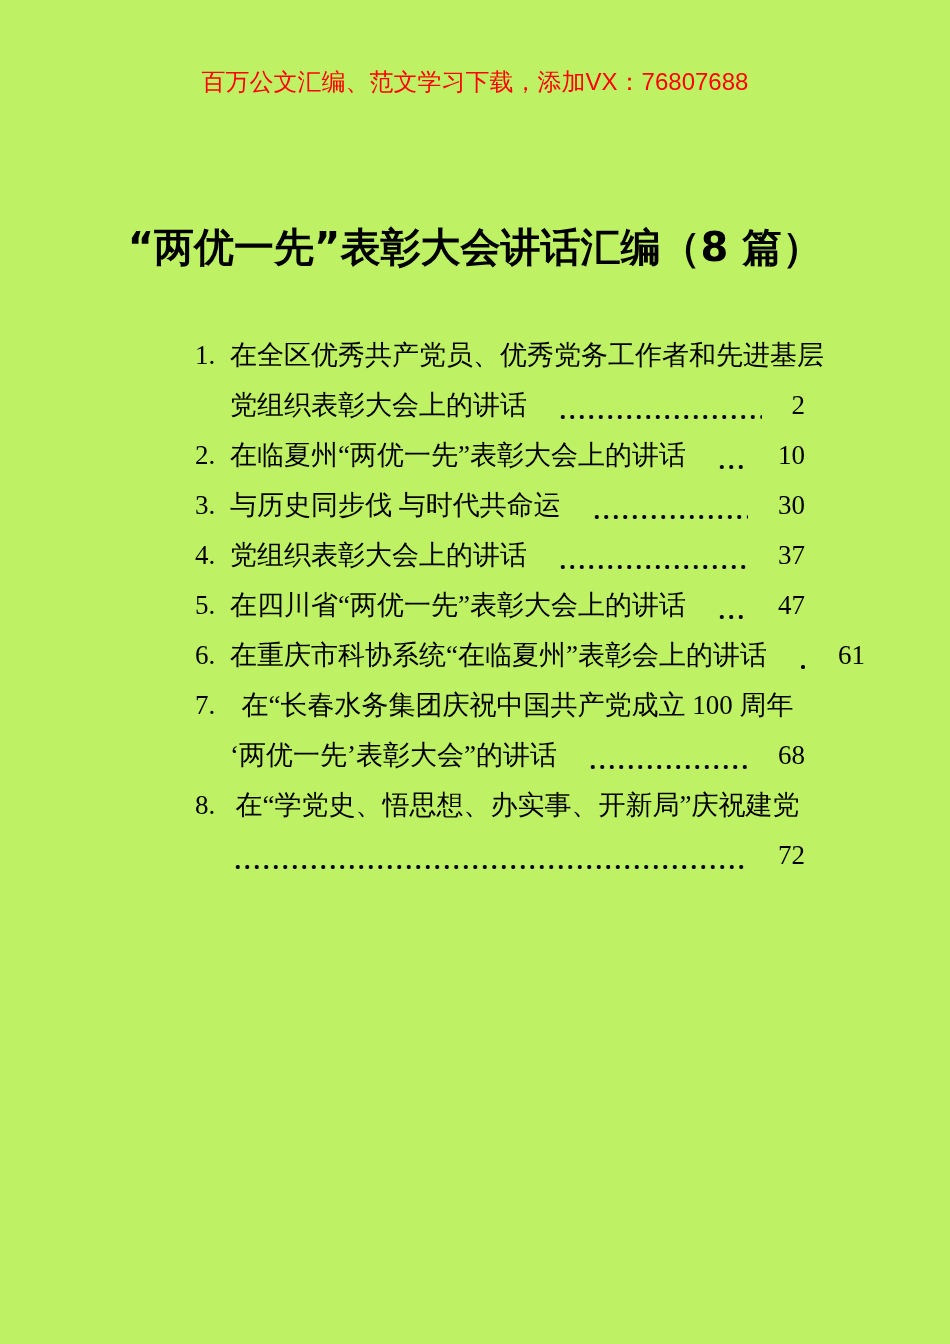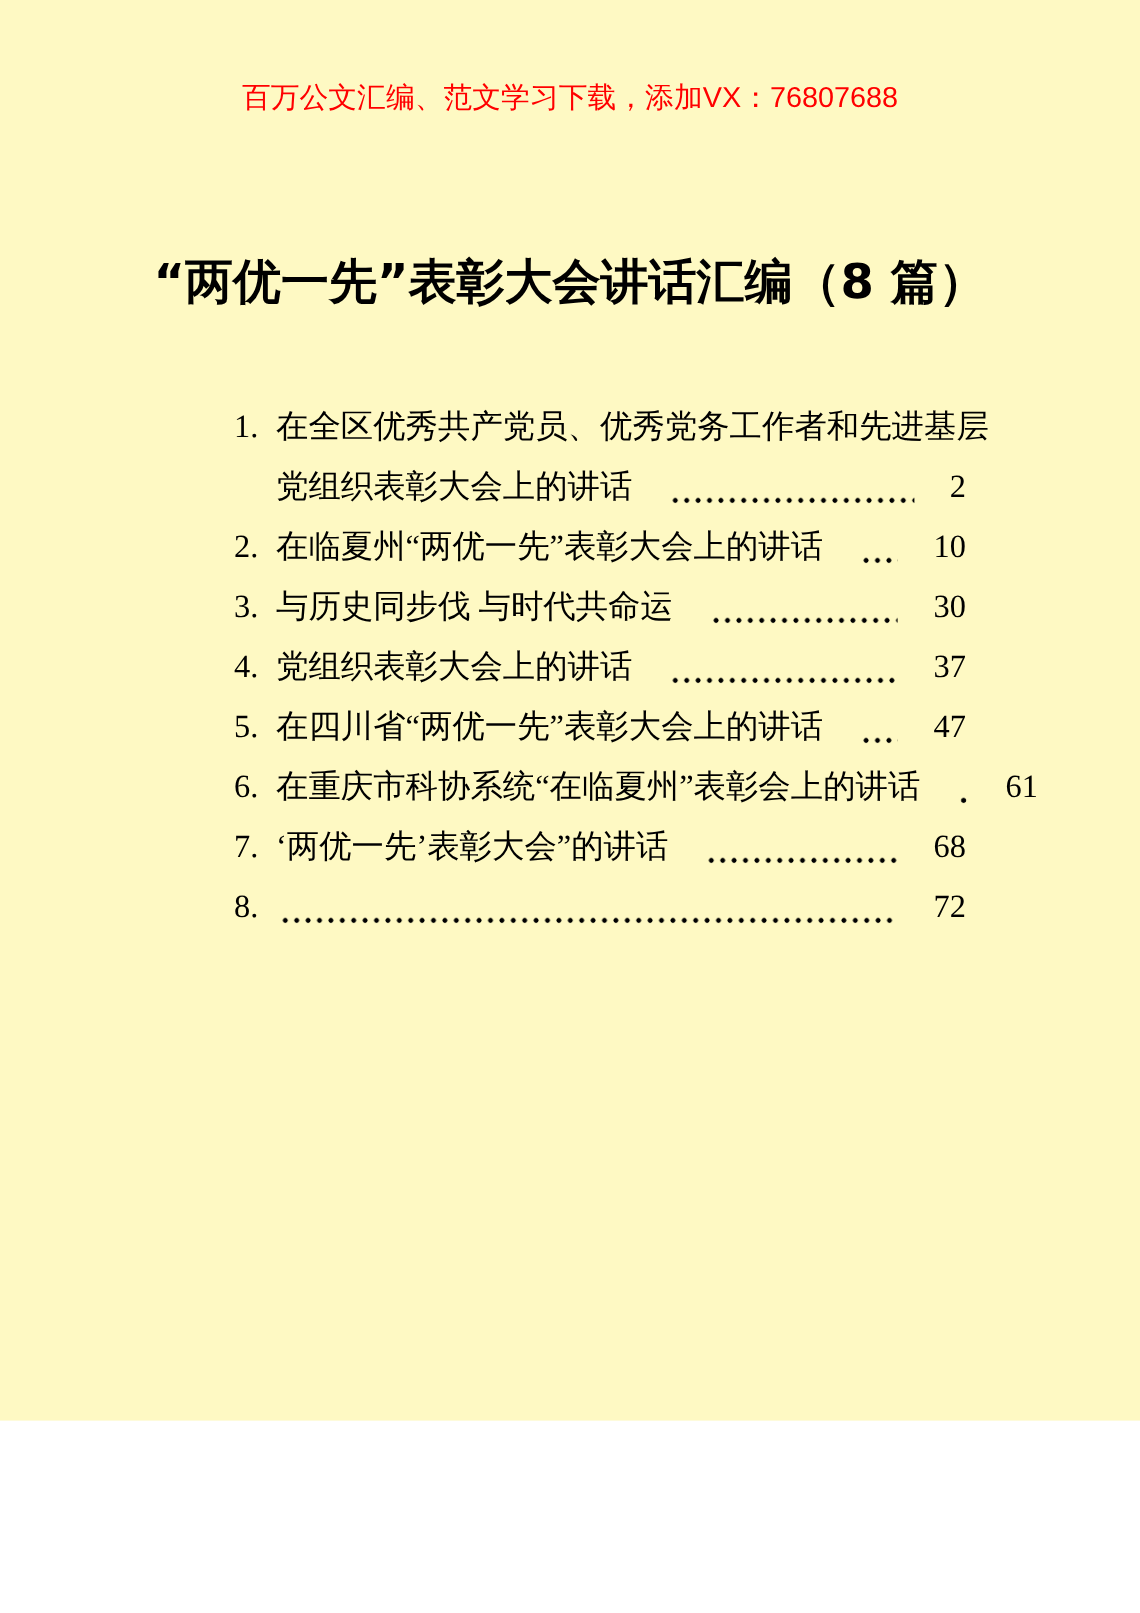--- a/index.html
+++ b/index.html
@@ -1,38 +1,38 @@
 <!DOCTYPE html>
 <html><head>
 <meta charset="utf-8">
 <style>
   * { margin: 0; padding: 0; box-sizing: border-box; }
   html, body { background: #ffffff; }
   .page {
     position: relative;
     width: 950px;
-    height: 1184px;
-    background: #fef9c3;
+    height: 1344px;
+    background: #bef264;
     overflow: hidden;
     margin: 0 auto;
   }
   .promo {
     position: absolute;
     top: 66px;
     left: 0;
     width: 100%;
     text-align: center;
     font-family: "Liberation Sans", "DejaVu Sans", sans-serif;
     font-size: 24px;
     line-height: 32px;
     color: #ff0000;
   }
   .doc-title {
     position: absolute;
-    top: 208px;
+    top: 220px;
     left: 0;
     width: 100%;
     text-align: center;
     font-family: "DejaVu Sans", "Liberation Sans", sans-serif;
     font-weight: 900;
     font-size: 40px;
     line-height: 54px;
     color: #000000;
   }
   .toc {
@@ -158,31 +158,33 @@
           <span class="toc-text">在重庆市科协系统“在临夏州”表彰会上的讲话</span>
           <span class="toc-dots"></span>
           <span class="toc-page">61</span>
         </div>
       </div>
     </div>
 
     <div class="toc-item">
       <span class="toc-num">7.</span>
       <div class="toc-body">
+        <div class="toc-line">在“长春水务集团庆祝中国共产党成立 100 周年</div>
         <div class="toc-line-last">
           <span class="toc-text">‘两优一先’表彰大会”的讲话</span>
           <span class="toc-dots"></span>
           <span class="toc-page">68</span>
         </div>
       </div>
     </div>
 
     <div class="toc-item">
       <span class="toc-num">8.</span>
       <div class="toc-body">
+        <div class="toc-line">在“学党史、悟思想、办实事、开新局”庆祝建党</div>
         <div class="toc-line-last">
           <span class="toc-dots"></span>
           <span class="toc-page">72</span>
         </div>
       </div>
     </div>
 
   </div>
 </div>
 

